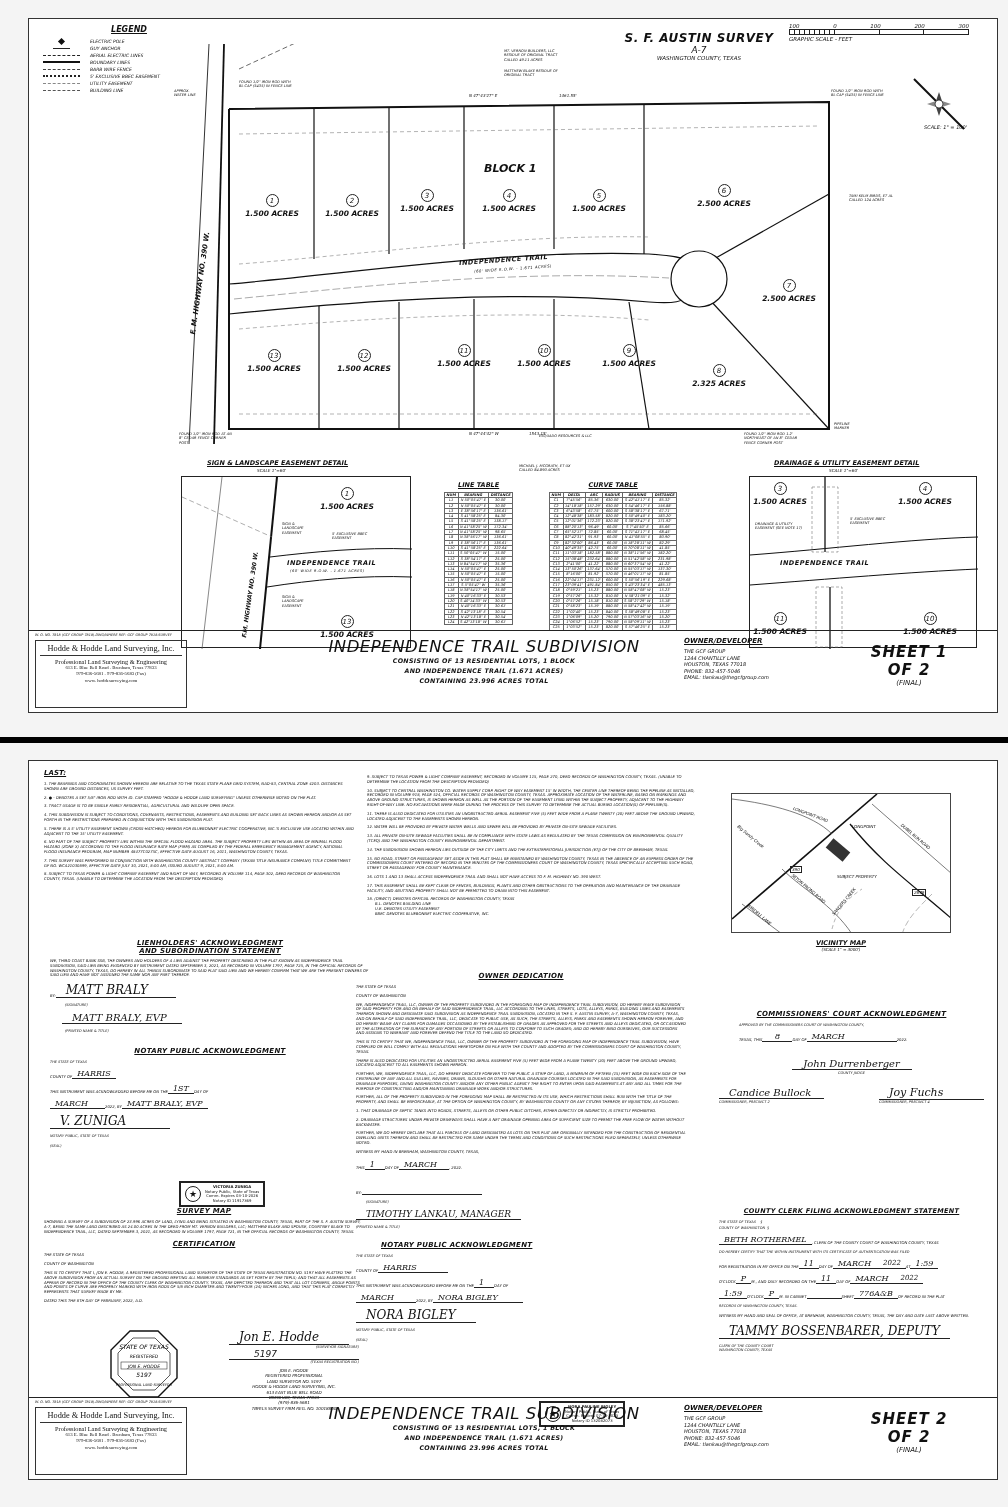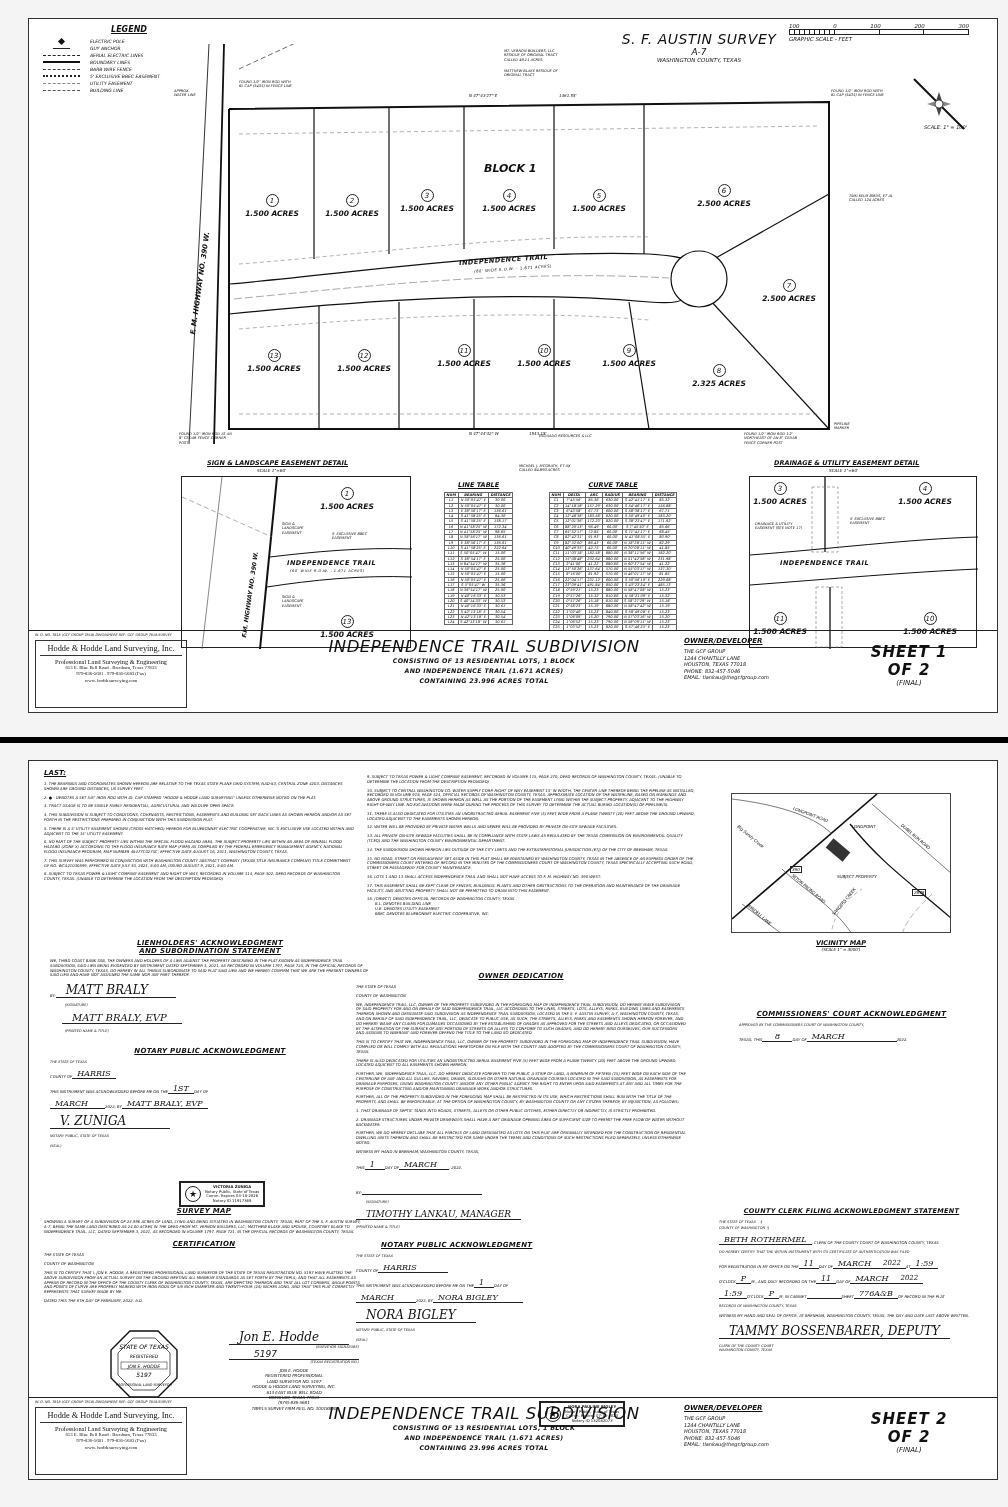--- a/index.html
+++ b/index.html
@@ -15,21 +15,21 @@
 .c{text-align:center}
 
 .legend{left:10px;top:6px;width:180px}
 .legend h4{font-size:8px;text-align:center;text-decoration:underline;margin-bottom:4px}
 .leg-row{display:flex;align-items:center;height:7px}
 .leg-sym{width:45px;height:7px;position:relative}
 .leg-sym span{position:absolute;left:4px;right:4px;top:3px;border-top:1px solid #222}
 .leg-lbl{font-size:4.5px;margin-left:6px}
 
 .survey-head{left:585px;top:12px;width:170px;text-align:center}
-.survey-head .t{font-size:14px;font-weight:normal;letter-spacing:.5px}
+.survey-head .t{font-size:12px;font-weight:bold;letter-spacing:.5px}
 .survey-head .a{font-size:9px}
 .survey-head .w{font-size:5.5px}
 .gscale{left:760px;top:4px;width:180px}
 .gscale .nums{display:flex;justify-content:space-between;font-size:5.5px}
 .gscale .bar{height:6px;border:1px solid #222;display:flex}
 .gscale .bar div{flex:1;border-right:1px solid #222}
 .gscale .lbl{font-size:5.5px;margin-top:1px}
 .north{left:880px;top:55px;width:60px;height:60px}
 .scale-note{left:895px;top:105px;font-size:5px}
 
@@ -869,20 +869,28 @@
   <div class="col" style="left:690px;top:243px;width:265px">
     <div class="sec-h">COMMISSIONERS' COURT ACKNOWLEDGMENT</div>
     <div class="cap" style="margin-left:20px">APPROVED BY THE COMMISSIONERS COURT OF WASHINGTON COUNTY,</div>
     <div class="line-row" style="margin-left:20px">
         <span>TEXAS, THIS</span>
         <span class="fill" style="min-width:30px;text-align:center">8</span>
         <span>DAY OF</span>
         <span class="fill" style="min-width:90px">March</span>
         <span>2022.</span>
       </div>
+    <div style="text-align:center;margin-top:10px">
+      <span class="sig" style="font-size:10px">John Durrenberger</span>
+      <div class="cap">COUNTY JUDGE</div>
+    </div>
+    <div style="display:flex;justify-content:space-between;margin-top:6px">
+      <div><span class="sig" style="font-size:10px;min-width:105px">Candice Bullock</span><div class="cap">COMMISSIONER, PRECINCT 2</div></div>
+      <div><span class="sig" style="font-size:11px;min-width:105px">Joy Fuchs</span><div class="cap">COMMISSIONER, PRECINCT 4</div></div>
+    </div>
   </div>
 
   <div class="col" style="left:690px;top:440px;width:265px">
     <div class="sec-h" style="font-size:6.5px">COUNTY CLERK FILING ACKNOWLEDGMENT STATEMENT</div>
     <div class="cap" style="white-space:pre">THE STATE OF TEXAS    §</div>
     <div class="cap" style="white-space:pre;margin-top:2px">COUNTY OF WASHINGTON  §</div>
     <div class="line-row">
         <span class="fill" style="min-width:70px">Beth Rothermel</span>
         <span>, CLERK OF THE COUNTY COURT OF WASHINGTON COUNTY, TEXAS</span>
       </div>

